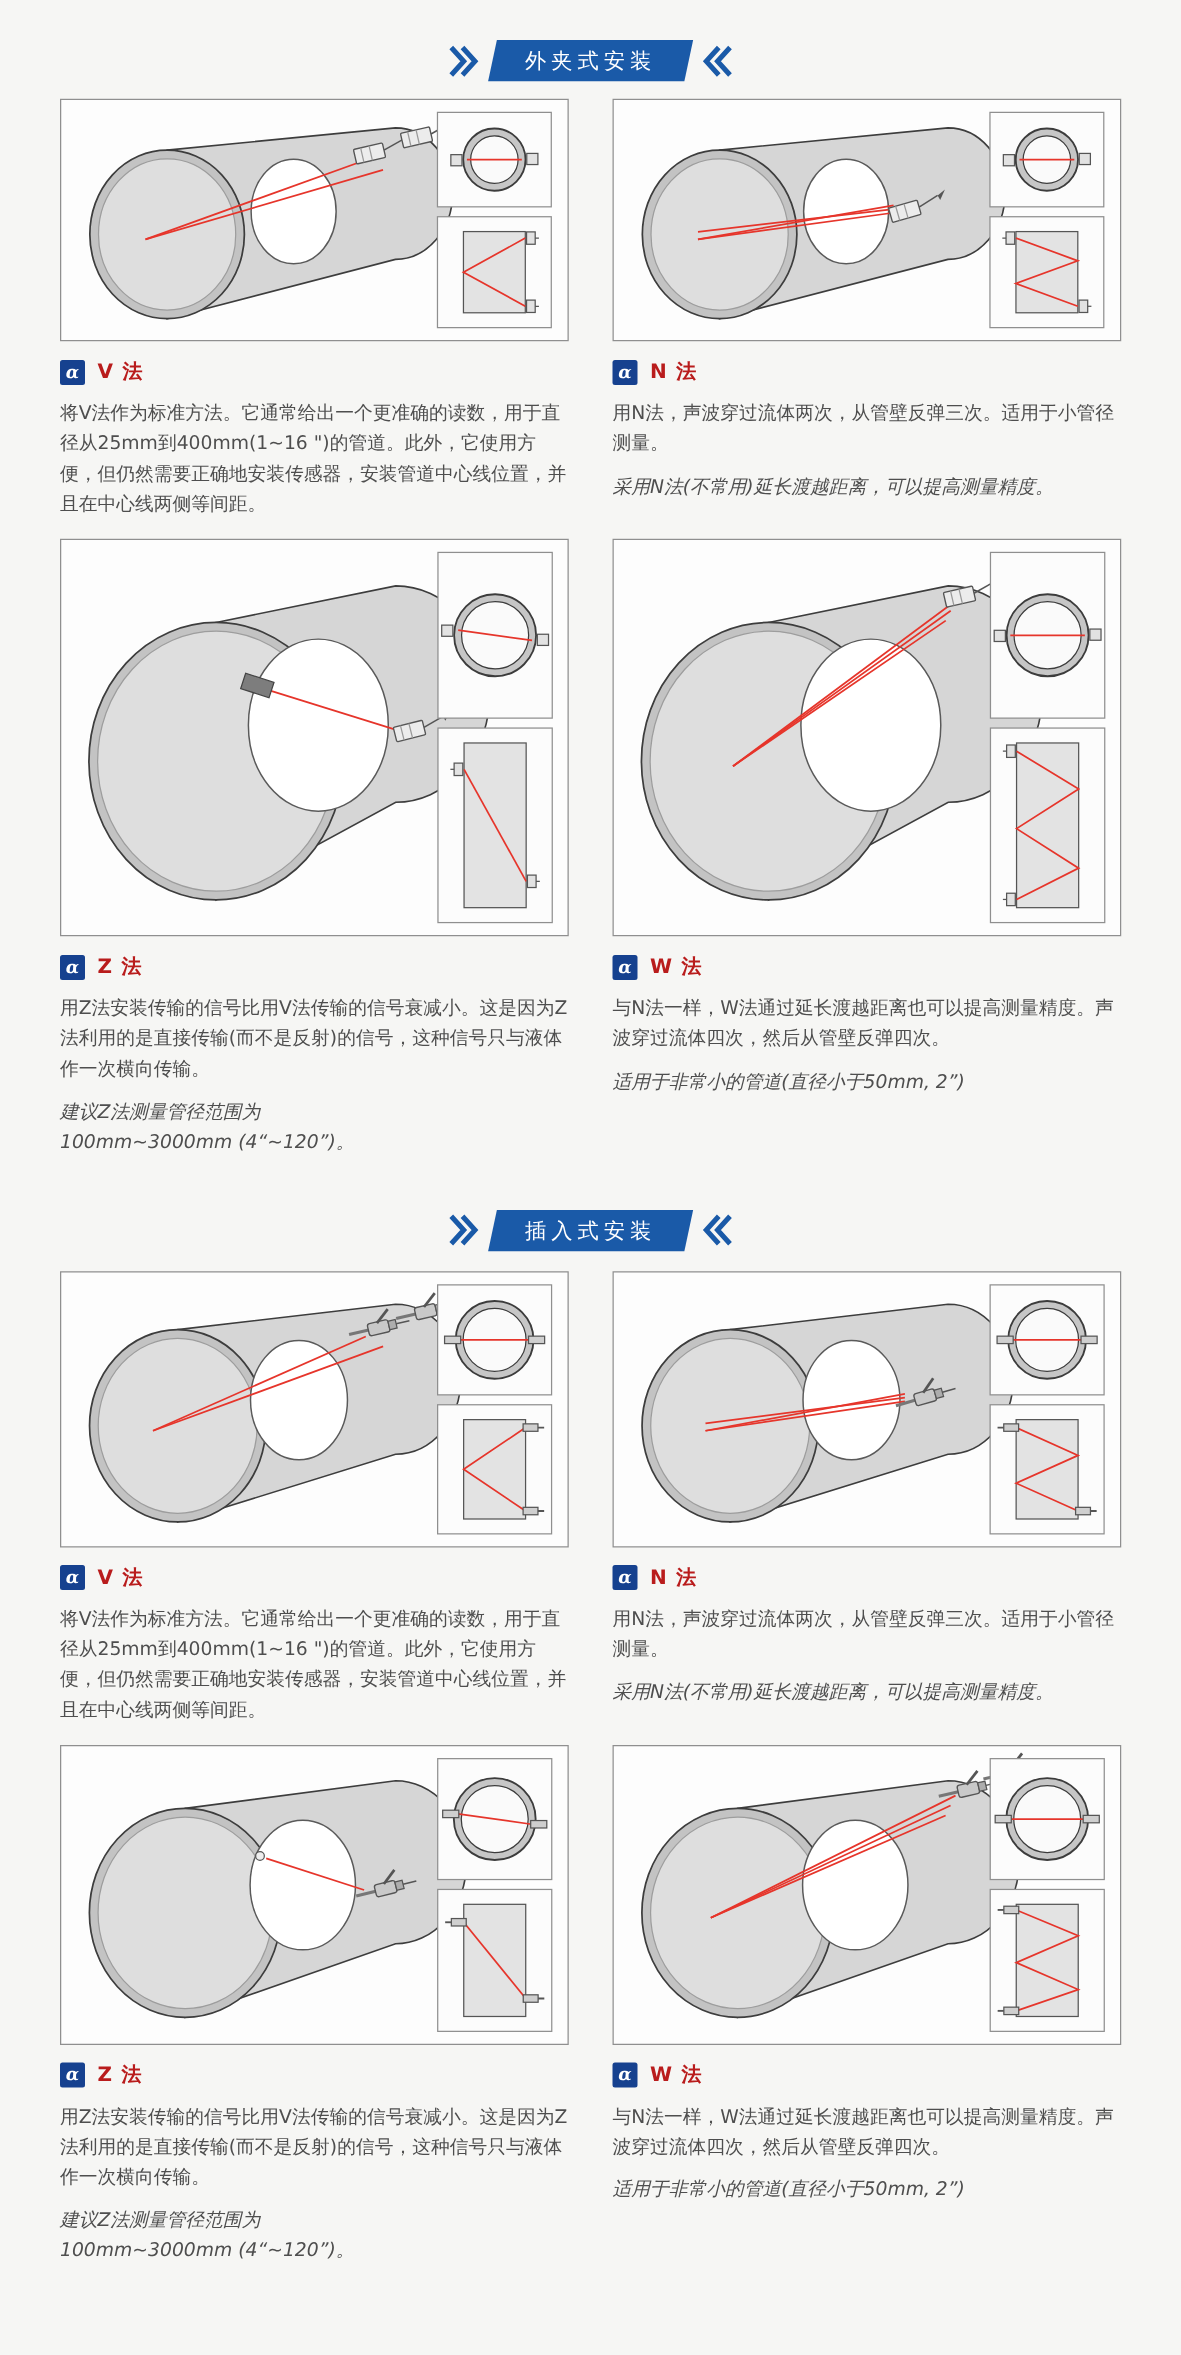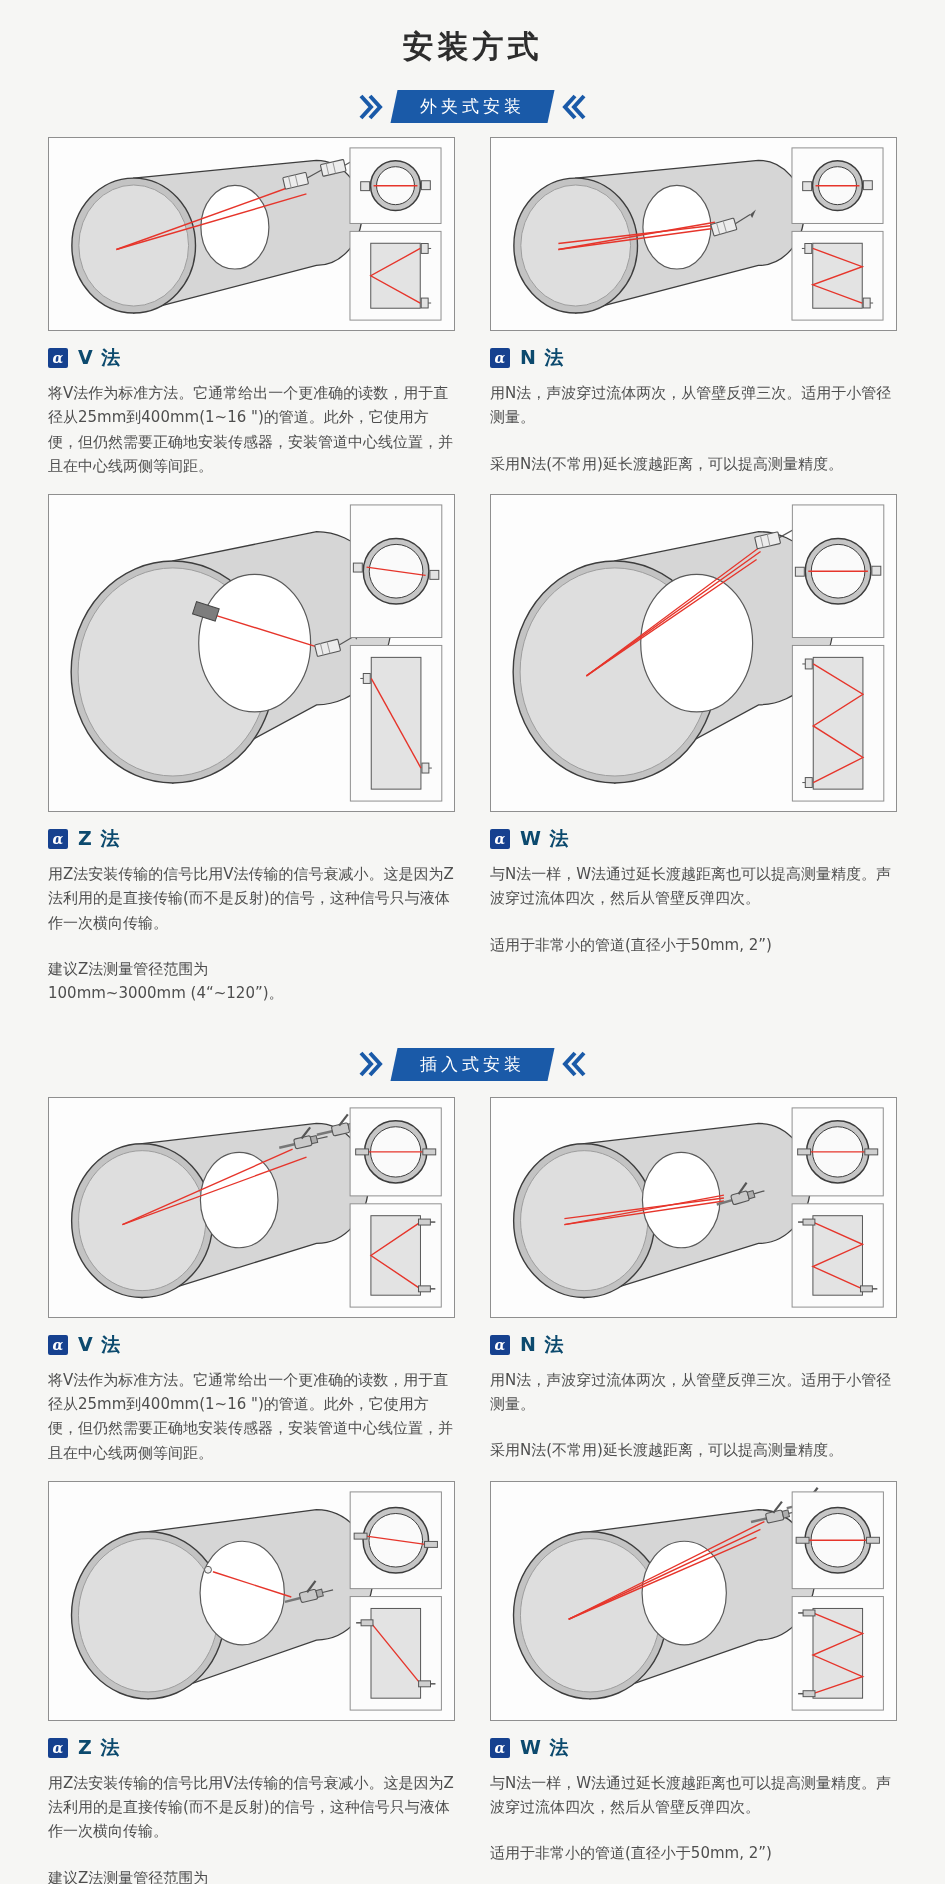--- a/index.html
+++ b/index.html
@@ -9,32 +9,31 @@
   .banner-row{display:flex;justify-content:center;align-items:center;gap:10px;margin:6px 0 14px;}
   .banner{display:inline-block;background:#1a5aa8;color:#fff;font-size:17px;letter-spacing:4px;padding:5px 26px;transform:skewX(-12deg);}
   .banner > span{display:inline-block;transform:skewX(12deg);}
   .chev{display:block;}
   .chev.right{transform:scaleX(-1);}
   .grid{display:grid;grid-template-columns:407px 407px;column-gap:35px;margin-bottom:12px;}
   .diagram{display:block;width:407px;background:#fdfdfd;border:1px solid #8f8f8f;box-sizing:border-box;}
   .method-grid{display:grid;grid-template-columns:407px 407px;column-gap:35px;margin:10px 0 16px;}
   .method-head{display:flex;align-items:center;gap:10px;margin:2px 0 10px;}
   .alpha-badge{width:20px;height:20px;background:#16418f;color:#fff;border-radius:2px;display:flex;align-items:center;justify-content:center;font-size:14px;font-style:italic;font-weight:bold;font-family:"DejaVu Serif","Liberation Serif",serif;}
-  .method-title{margin:0;font-size:19px;font-weight:bold;color:#0c4a6e;letter-spacing:1px;}
+  .method-title{margin:0;font-size:16px;font-weight:bold;color:#b91c1c;letter-spacing:1px;}
   .method p{margin:0;font-size:15px;line-height:1.62;color:#4e4e4e;white-space:pre-line;}
-  .method p.note{margin-top:22px;}
+  .method p.note{margin-top:10px;font-style:italic;}
   .method p:empty{display:none;}
   .section2{margin-top:42px;}
   .section2 .banner-row{margin-bottom:16px;}
 </style>
 </head>
 <body>
 
 <div class="page">
-  <h1 class="page-title">安装方式</h1>
 
   <div class="section">
     <div class="banner-row">
       <svg class="chev left" width="26" height="30" viewBox="0 0 26 30">
         <polyline points="3,4 13,15 3,26" fill="none" stroke="#1a5aa8" stroke-width="4"></polyline>
         <polyline points="12,4 22,15 12,26" fill="none" stroke="#1a5aa8" stroke-width="4"></polyline>
       </svg>
       <div class="banner"><span>外夹式安装</span></div>
       <svg class="chev right" width="26" height="30" viewBox="0 0 26 30">
         <polyline points="3,4 13,15 3,26" fill="none" stroke="#1a5aa8" stroke-width="4"></polyline>

